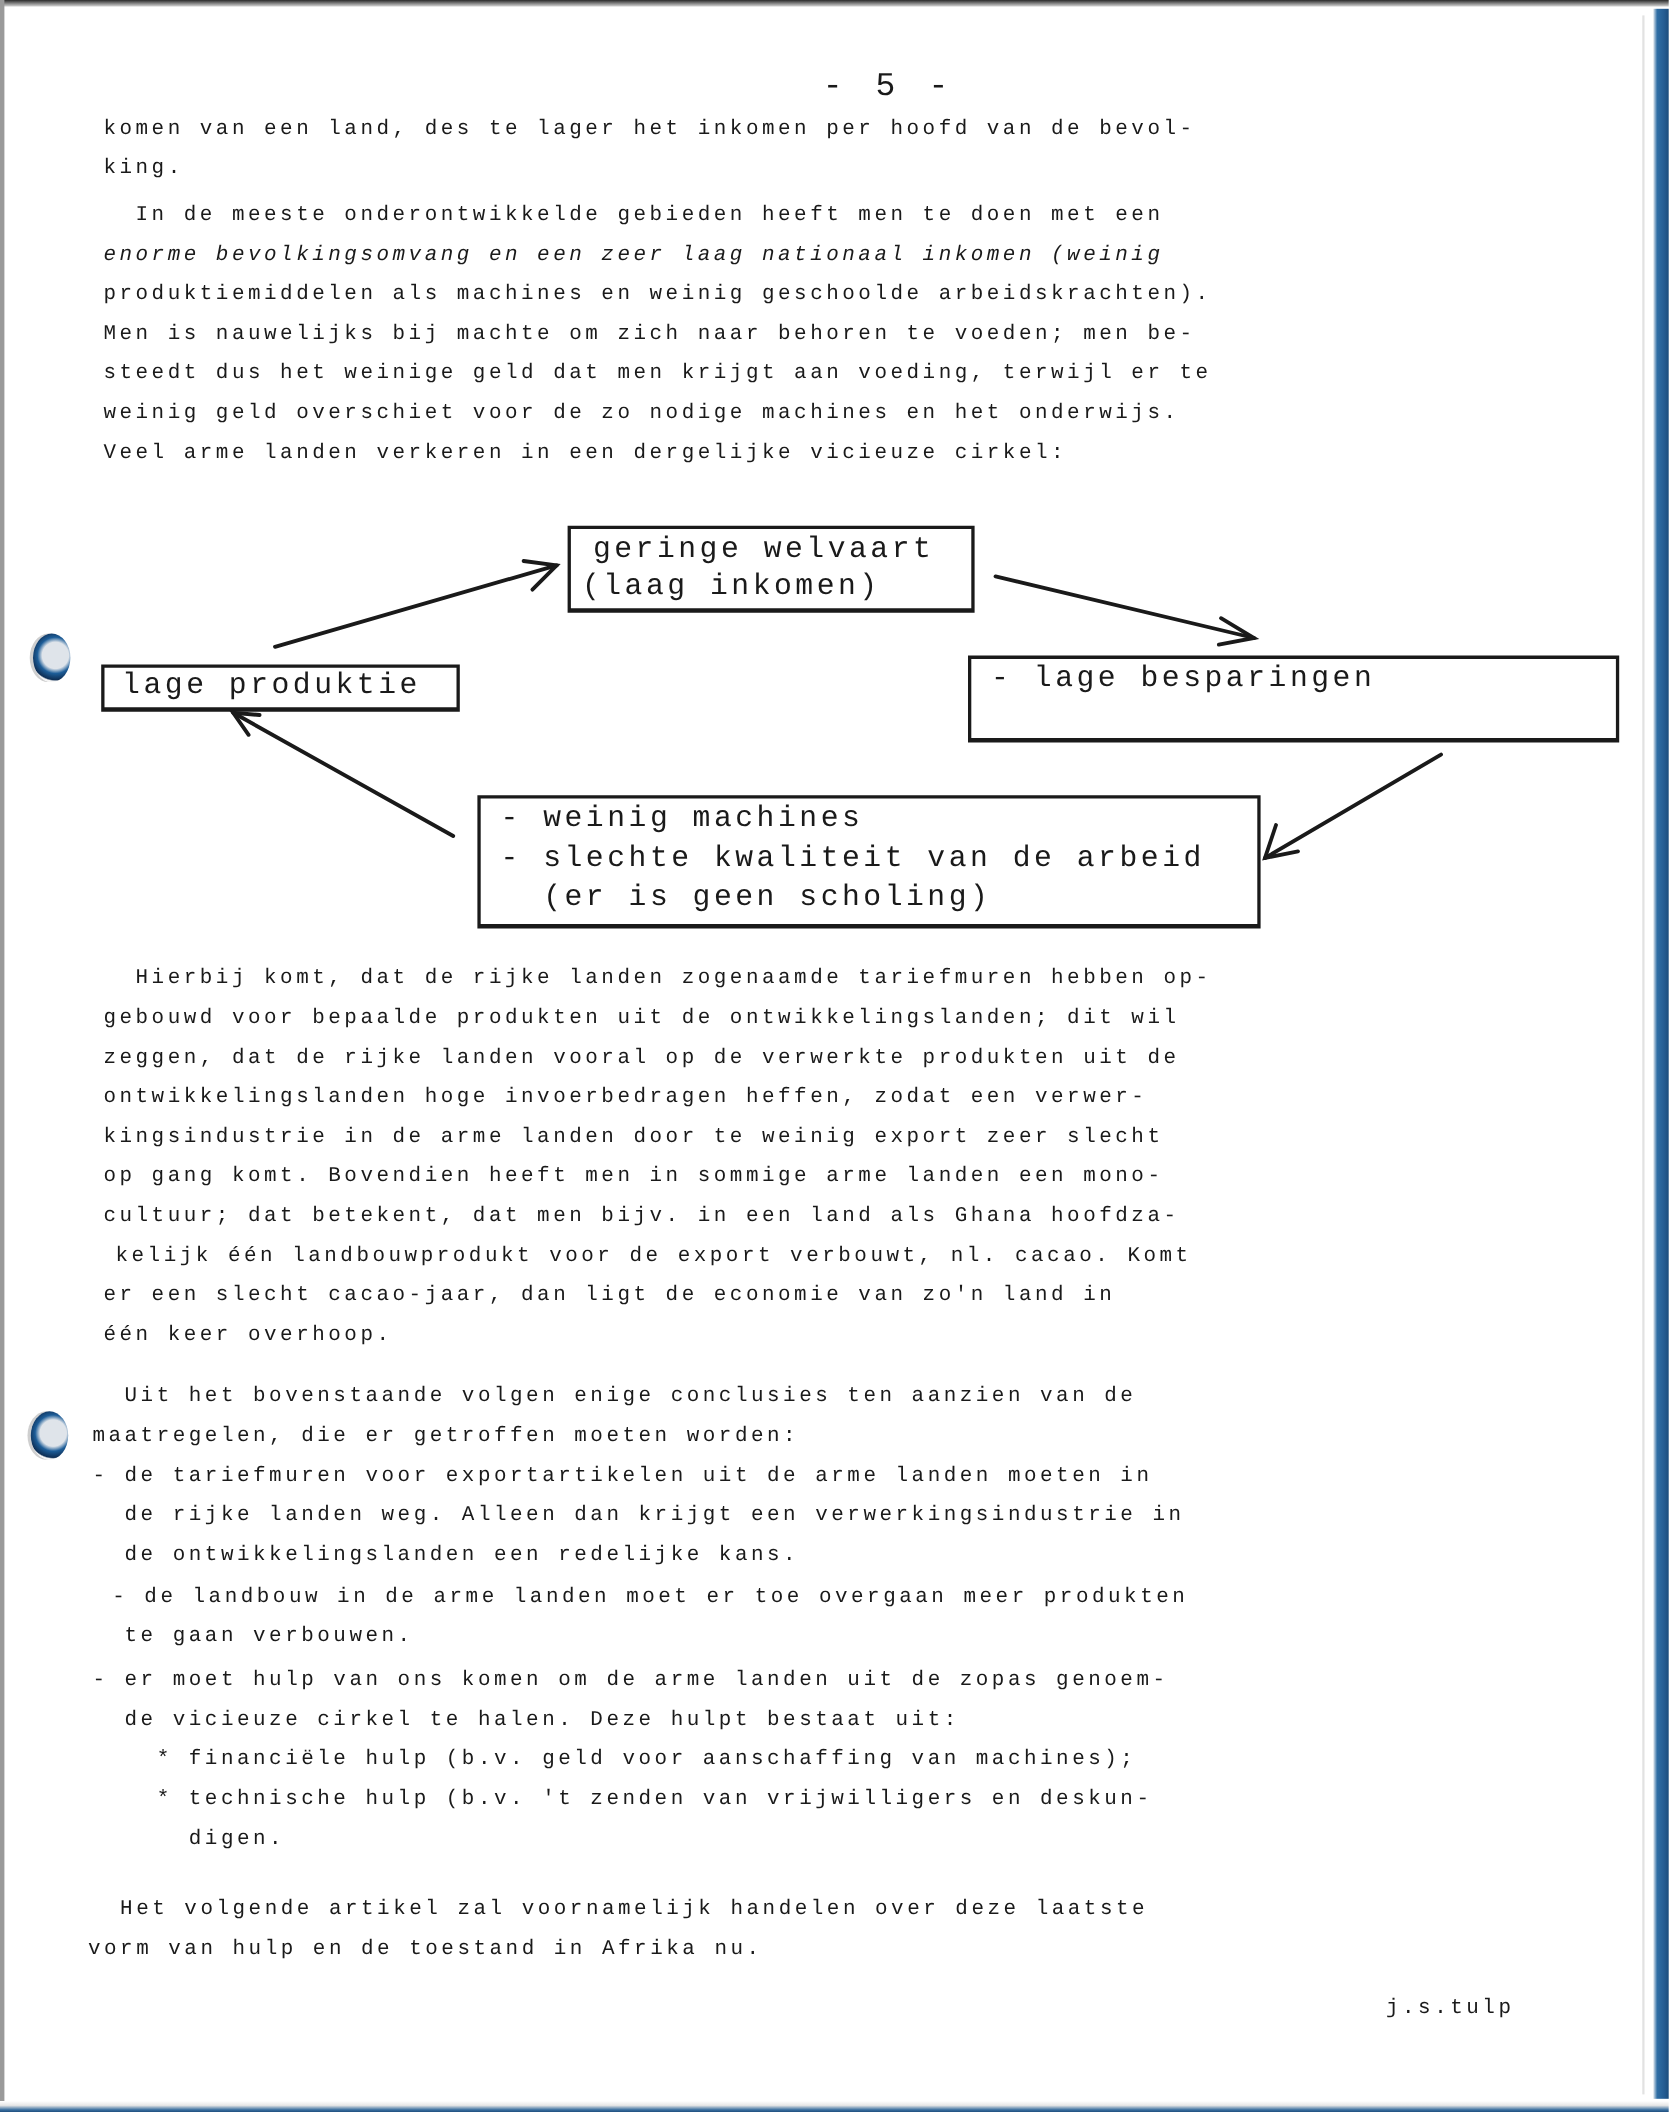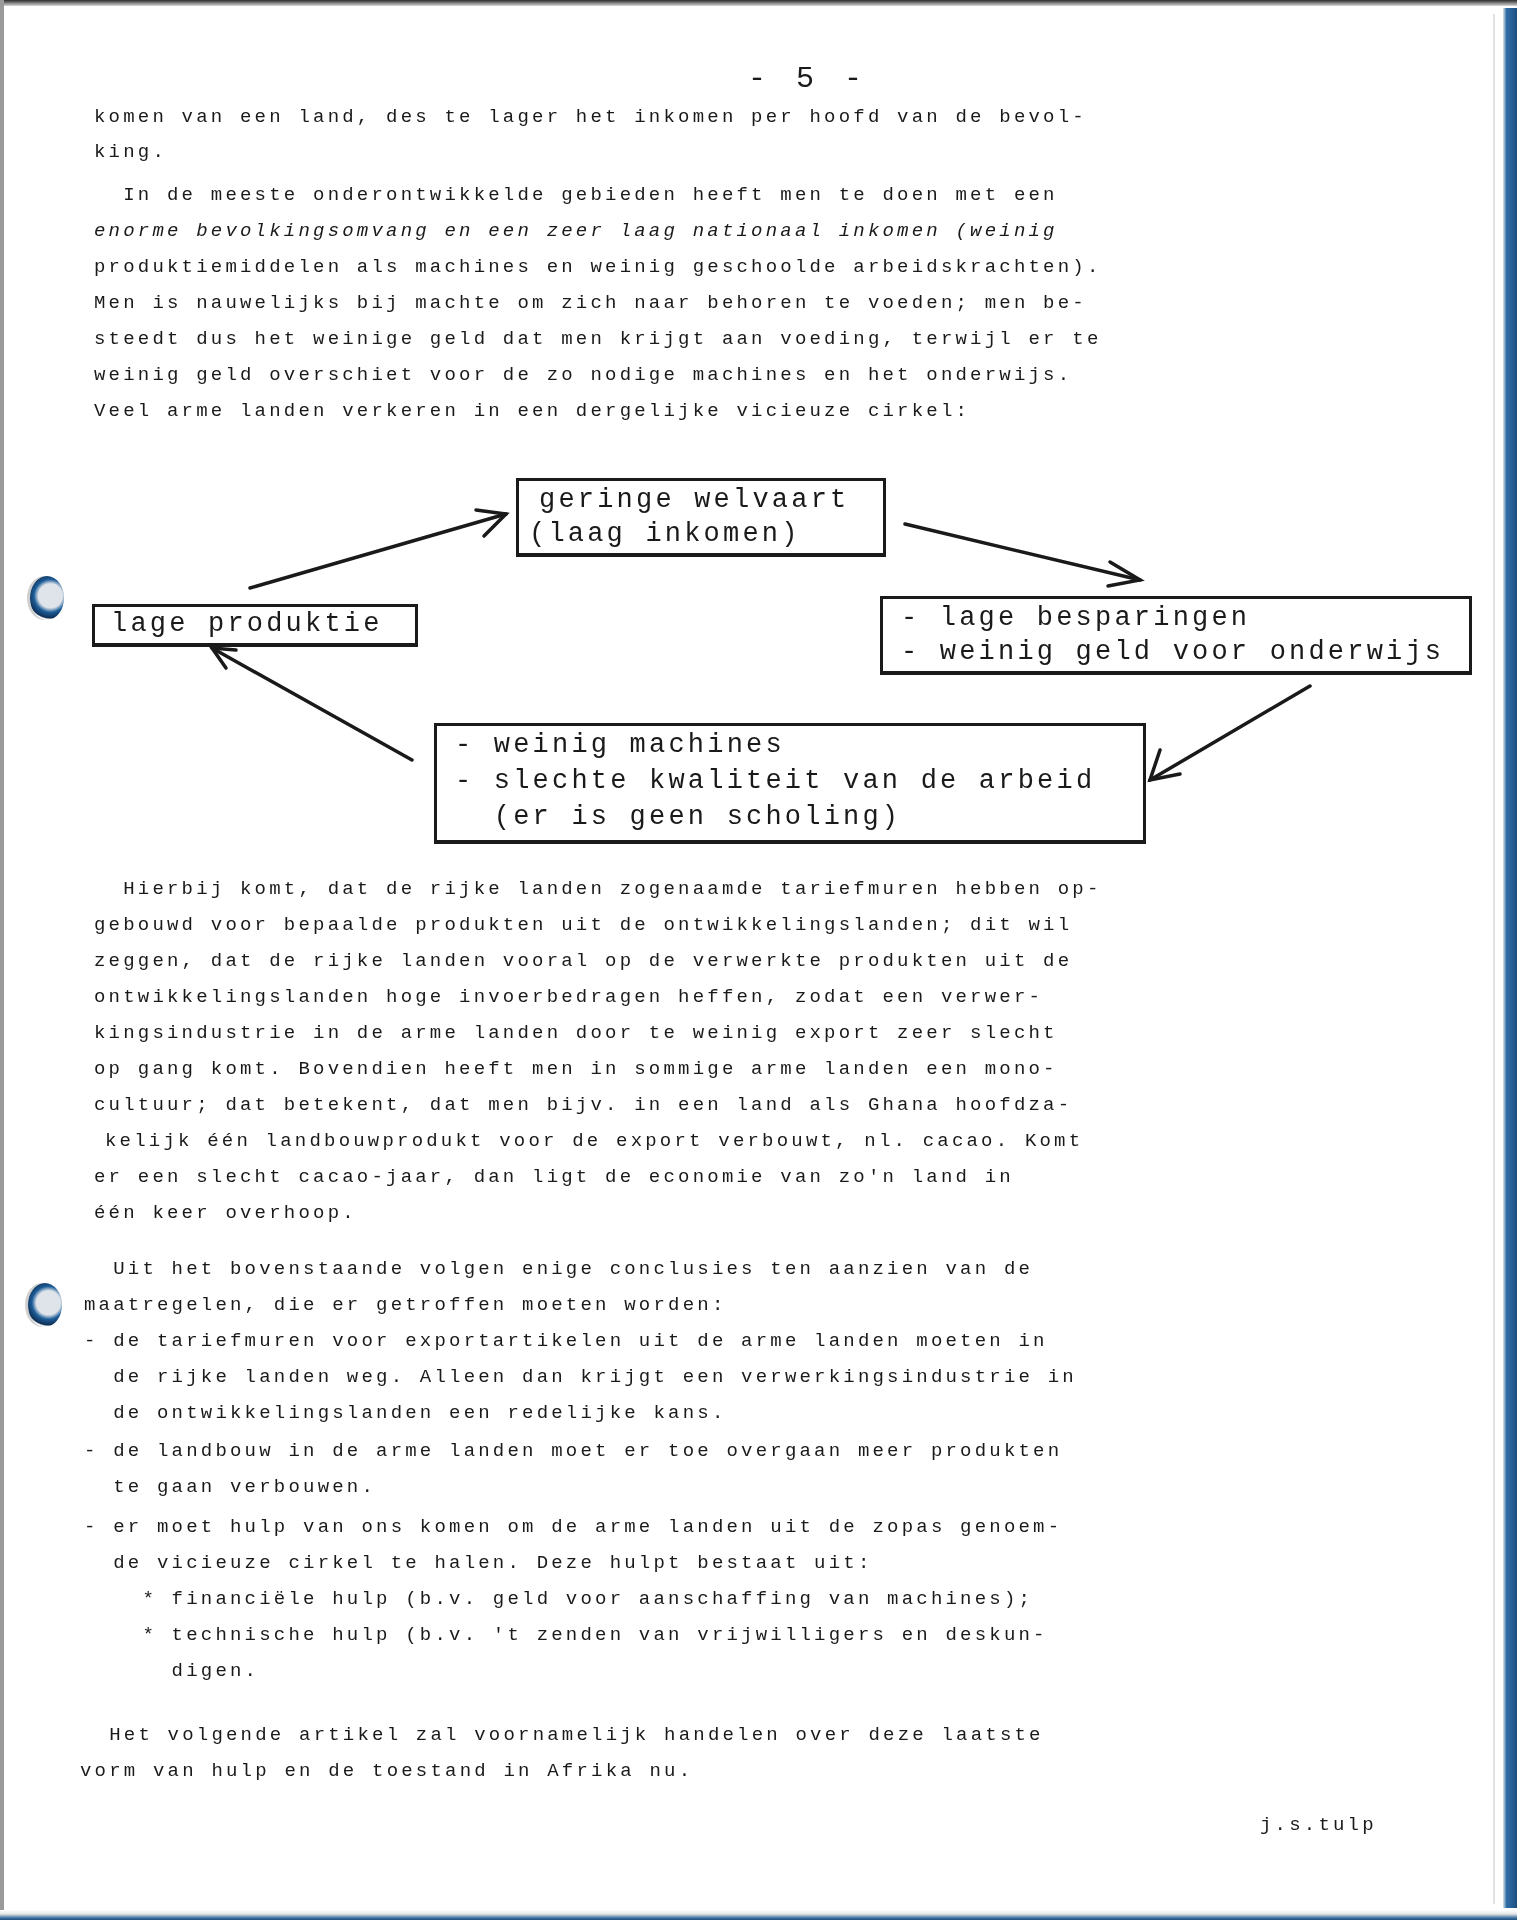--- a/index.html
+++ b/index.html
@@ -53,21 +53,20 @@
 <div class="line" style="left:94px; top:360px;">weinig geld overschiet voor de zo nodige machines en het onderwijs.</div>
 <div class="line" style="left:94px; top:396px;">Veel arme landen verkeren in een dergelijke vicieuze cirkel:</div>
 
 <div>
   <div class="box" style="left:516px; top:478px; width:364px; height:72px;">
     <div class="bline" style="left:20px; top:4px;">geringe welvaart</div>
     <div class="bline" style="left:10px; top:38px;">(laag inkomen)</div>
   </div>
   <div class="box" style="left:880px; top:596px; width:586px; height:72px;">
     <div class="bline" style="left:18px; top:4px;">- lage besparingen</div>
-    <div class="bline" style="left:18px; top:38px;">- weinig geld voor onderwijs</div>
   </div>
   <div class="box" style="left:434px; top:723px; width:706px; height:114px;">
     <div class="bline" style="left:18px; top:4px;">- weinig machines</div>
     <div class="bline" style="left:18px; top:76px;">  (er is geen scholing)</div>
     <div class="bline" style="left:18px; top:40px;">- slechte kwaliteit van de arbeid</div>
   </div>
   <div class="box" style="left:92px; top:604px; width:320px; height:36px;">
     <div class="bline" style="left:16px; top:2px;">lage produktie</div>
   </div>
 
@@ -102,21 +101,21 @@
 <div class="line" style="left:94px; top:1090px;">cultuur; dat betekent, dat men bijv. in een land als Ghana hoofdza-</div>
 <div class="line" style="left:94px; top:1126px;margin-left:11px;">kelijk één landbouwprodukt voor de export verbouwt, nl. cacao. Komt</div>
 <div class="line" style="left:94px; top:1162px;">er een slecht cacao-jaar, dan ligt de economie van zo'n land in</div>
 <div class="line" style="left:94px; top:1198px;">één keer overhoop.</div>
 
 <div class="line" style="left:84px; top:1254px;">  Uit het bovenstaande volgen enige conclusies ten aanzien van de</div>
 <div class="line" style="left:84px; top:1290px;">maatregelen, die er getroffen moeten worden:</div>
 <div class="line" style="left:84px; top:1326px;">- de tariefmuren voor exportartikelen uit de arme landen moeten in</div>
 <div class="line" style="left:84px; top:1362px;">  de rijke landen weg. Alleen dan krijgt een verwerkingsindustrie in</div>
 <div class="line" style="left:84px; top:1398px;">  de ontwikkelingslanden een redelijke kans.</div>
-<div class="line" style="left:84px; top:1436px;">- de landbouw in de arme landen moet er toe overgaan meer produkten</div>
+<div class="line" style="left:102px; top:1436px;">- de landbouw in de arme landen moet er toe overgaan meer produkten</div>
 <div class="line" style="left:84px; top:1472px;">  te gaan verbouwen.</div>
 <div class="line" style="left:84px; top:1512px;">- er moet hulp van ons komen om de arme landen uit de zopas genoem-</div>
 <div class="line" style="left:84px; top:1548px;">  de vicieuze cirkel te halen. Deze hulpt bestaat uit:</div>
 <div class="line" style="left:84px; top:1584px;">    * financiële hulp (b.v. geld voor aanschaffing van machines);</div>
 <div class="line" style="left:84px; top:1620px;">    * technische hulp (b.v. 't zenden van vrijwilligers en deskun-</div>
 <div class="line" style="left:84px; top:1656px;">      digen.</div>
 
 <div class="line" style="left:80px; top:1720px;">  Het volgende artikel zal voornamelijk handelen over deze laatste</div>
 <div class="line" style="left:80px; top:1756px;">vorm van hulp en de toestand in Afrika nu.</div>
 

